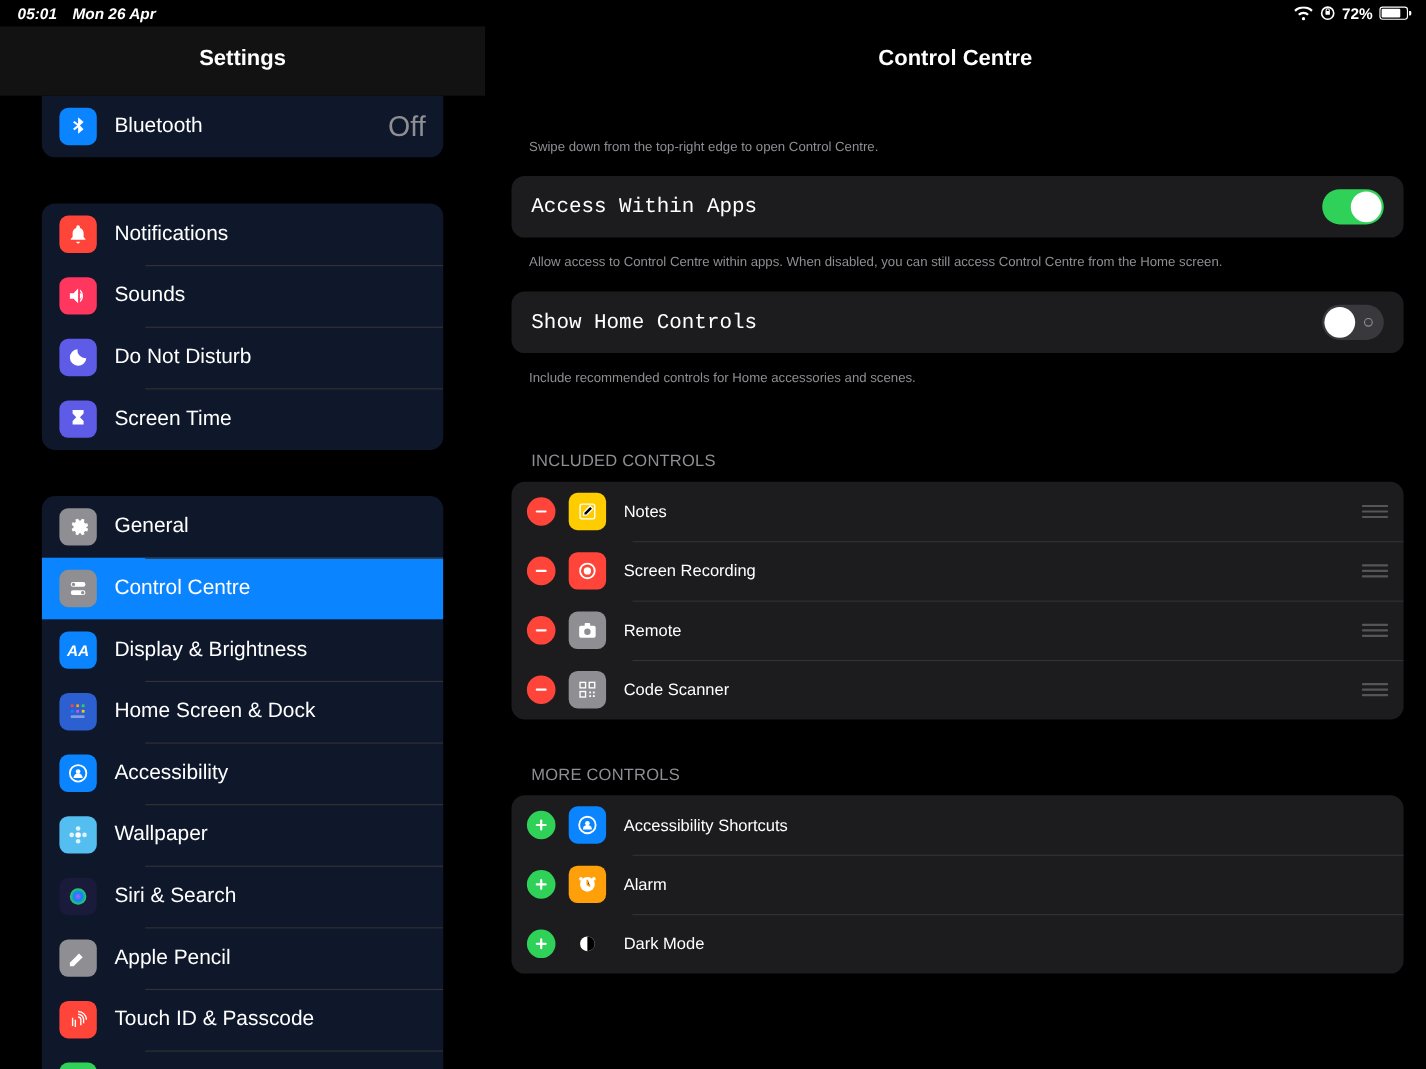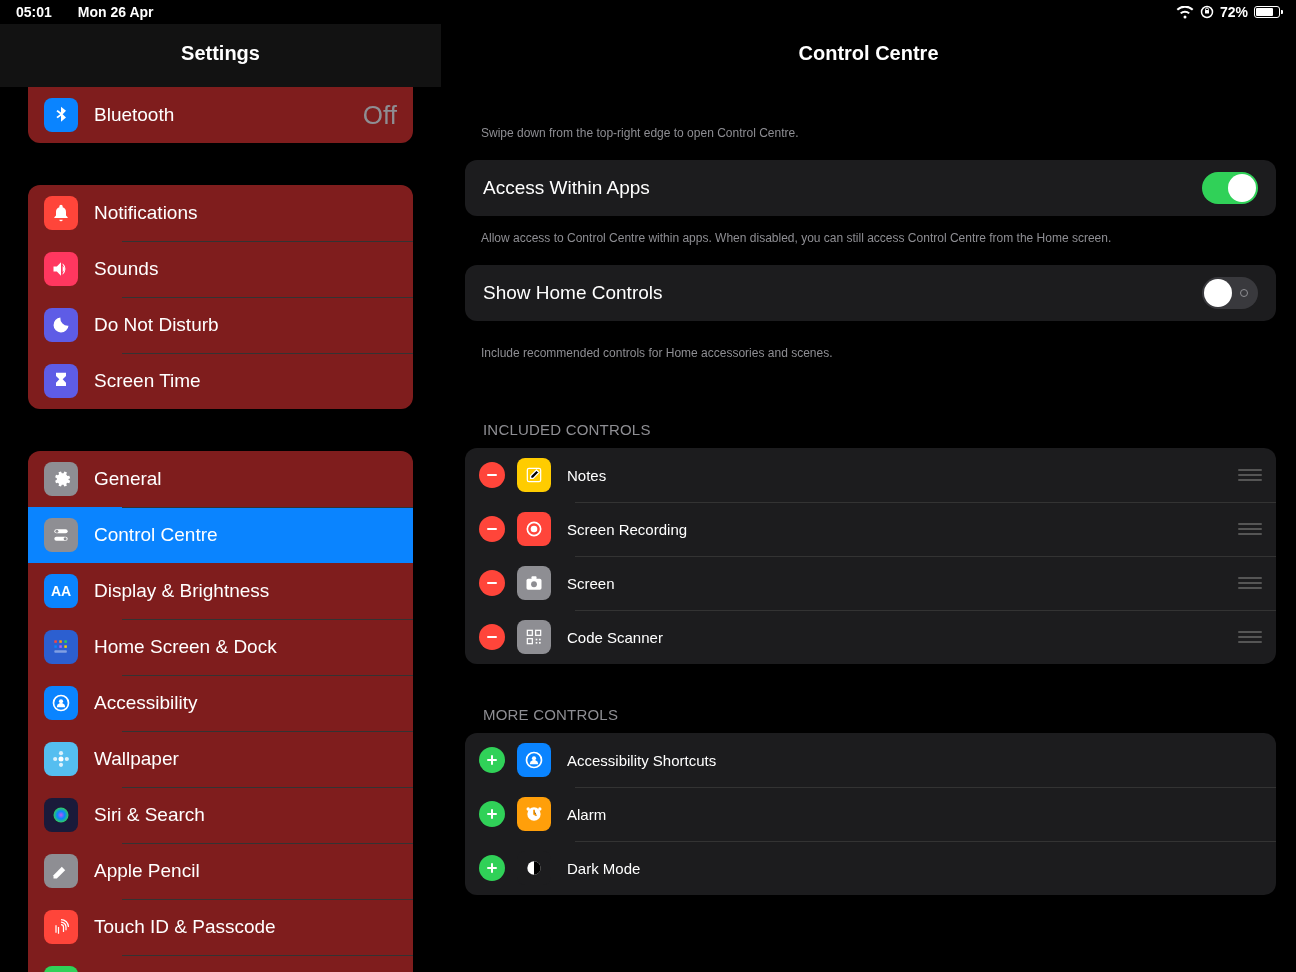--- a/index.html
+++ b/index.html
@@ -17,21 +17,21 @@
   top: 0; left: 0; right: 0;
   height: 24px;
   display: flex;
   justify-content: space-between;
   align-items: center;
   padding: 0 16px;
   font-size: 14px;
   font-weight: 600;
   z-index: 10;
 }
-.status-left { display: flex; gap: 26px; }
+.status-left { display: flex; gap: 14px; font-style: italic; }
 .status-right { display: flex; gap: 6px; align-items: center; }
 .battery-icon {
   width: 26px; height: 12px;
   border: 1.5px solid #fff;
   border-radius: 3px;
   position: relative;
 }
 .battery-icon::after {
   content: "";
   position: absolute;
@@ -55,22 +55,22 @@
   padding-top: 24px;
 }
 .sidebar-title {
   text-align: center;
   font-size: 20px;
   font-weight: 600;
   padding: 18px 0 22px;
   background: rgba(30,30,30,0.6);
 }
 .section {
-  margin: 0 28px 42px;
-  background: #7f1d1d;
+  margin: 0 38px 42px;
+  background: #0f172a;
   border-radius: 12px;
   overflow: hidden;
 }
 .section.first { margin-top: 0; border-top-left-radius:0; border-top-right-radius:0;}
 .row {
   display: flex;
   align-items: center;
   padding: 11px 16px;
   min-height: 52px;
   position: relative;
@@ -87,20 +87,21 @@
 .icon-box {
   width: 34px; height: 34px;
   border-radius: 8px;
   margin-right: 16px;
   display: flex;
   align-items: center;
   justify-content: center;
   flex-shrink: 0;
   font-size: 18px;
   color: #fff;
+  font-style: italic;
 }
 .row-label { font-size: 19px; flex: 1; }
 .row-value { font-size: 26px; color: #8e8e93; }
 
 .content {
   flex: 1;
   padding-top: 24px;
   overflow-y: auto;
 }
 .content-title {
@@ -120,20 +121,21 @@
   background: #1c1c1e;
   border-radius: 12px;
   overflow: hidden;
 }
 .cc-row {
   display: flex;
   align-items: center;
   padding: 12px 18px;
   min-height: 50px;
   position: relative;
+  font-family: Liberation Mono, monospace;
 }
 .cc-label { font-size: 19px; flex: 1; }
 .toggle {
   width: 56px; height: 32px;
   border-radius: 16px;
   position: relative;
 }
 .toggle.on { background: #30d158; }
 .toggle.off { background: #39393d; }
 .toggle .knob {
@@ -403,21 +405,21 @@
       <div class="hint" style="padding-top:14px">Allow access to Control Centre within apps. When disabled, you can still access Control Centre from the Home screen.</div>
 
       <div class="cc-section">
         <div class="cc-row">
           <div class="cc-label">Show Home Controls</div>
           <div class="toggle off">
               <div class="knob"></div>
             </div>
         </div>
       </div>
-      <div class="hint" style="padding-top:24px">Include recommended controls for Home accessories and scenes.</div>
+      <div class="hint" style="padding-top:14px">Include recommended controls for Home accessories and scenes.</div>
 
       <div class="section-header">INCLUDED CONTROLS</div>
       <div class="cc-section" id="included">
           <div class="ctrl-row">
             <div class="circle-btn remove">
               <svg width="14" height="14" viewBox="0 0 14 14">
                 <rect x="2" y="6" width="10" height="2" rx="1" fill="#fff"></rect>
               </svg>
             </div>
             <div class="app-icon" style="background: rgb(255, 204, 0);">
@@ -458,21 +460,21 @@
                 <rect x="2" y="6" width="10" height="2" rx="1" fill="#fff"></rect>
               </svg>
             </div>
             <div class="app-icon" style="background: rgb(142, 142, 147);">
               <svg width="20" height="20" viewBox="0 0 24 24">
                 <rect x="3" y="7" width="18" height="13" rx="2" fill="#fff"></rect>
                 <circle cx="12" cy="13.5" r="3.5" fill="#8e8e93"></circle>
                 <rect x="9" y="4" width="6" height="4" rx="1" fill="#fff"></rect>
               </svg>
             </div>
-            <div class="ctrl-label">Screen</div>
+            <div class="ctrl-label">Remote</div>
             <div class="drag-handle">
               <span></span>
               <span></span>
               <span></span>
             </div>
           </div>
           <div class="ctrl-row">
             <div class="circle-btn remove">
               <svg width="14" height="14" viewBox="0 0 14 14">
                 <rect x="2" y="6" width="10" height="2" rx="1" fill="#fff"></rect>

